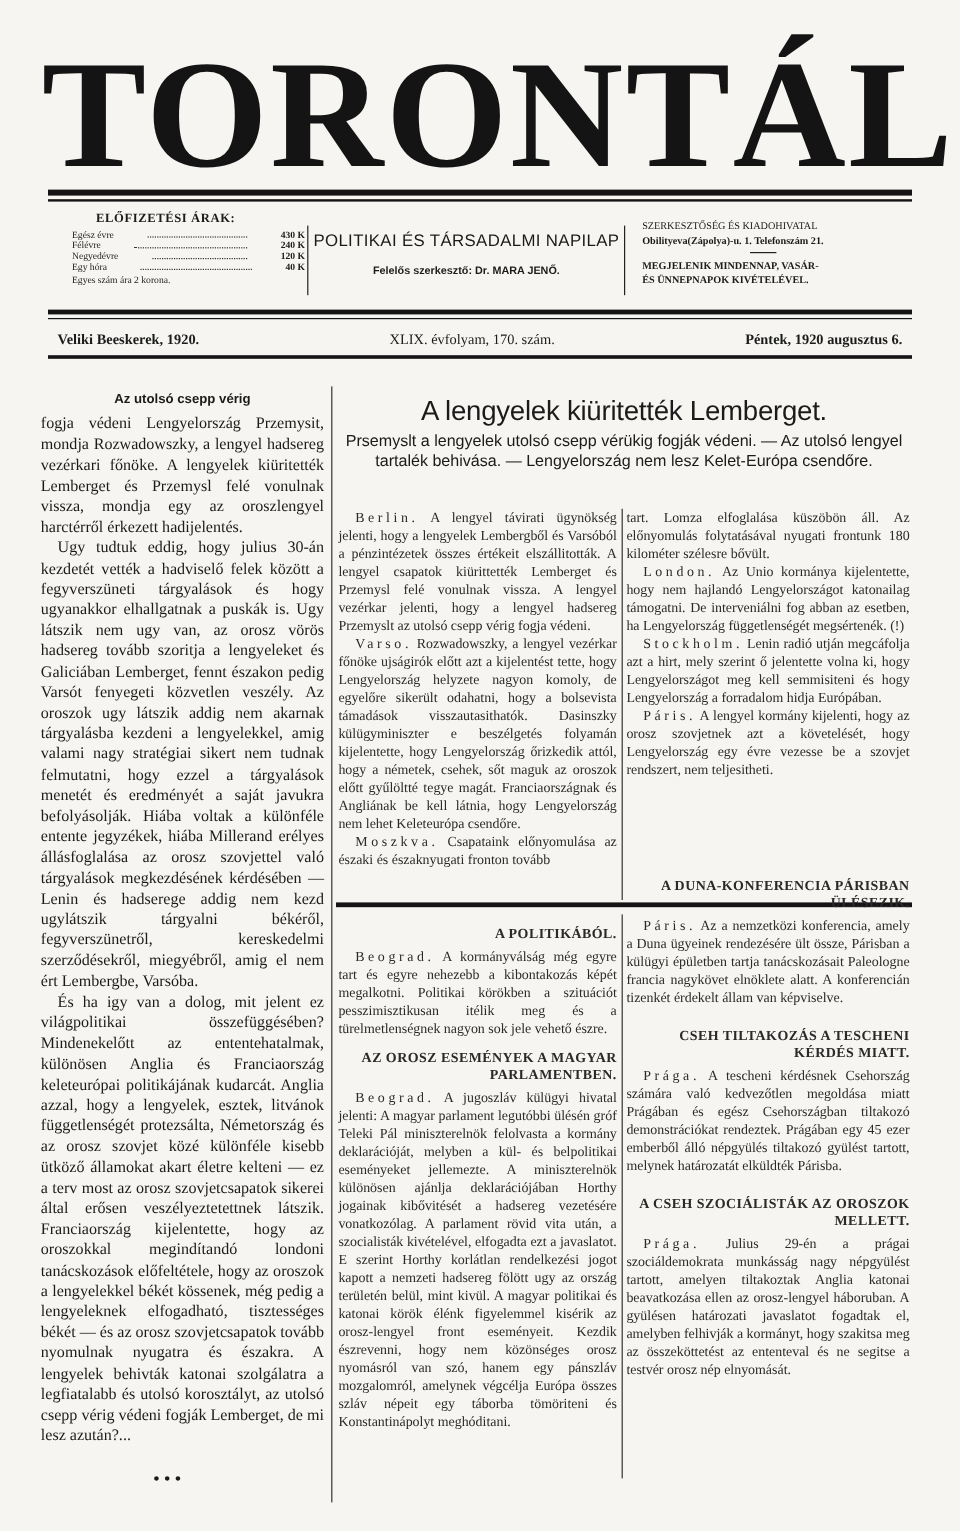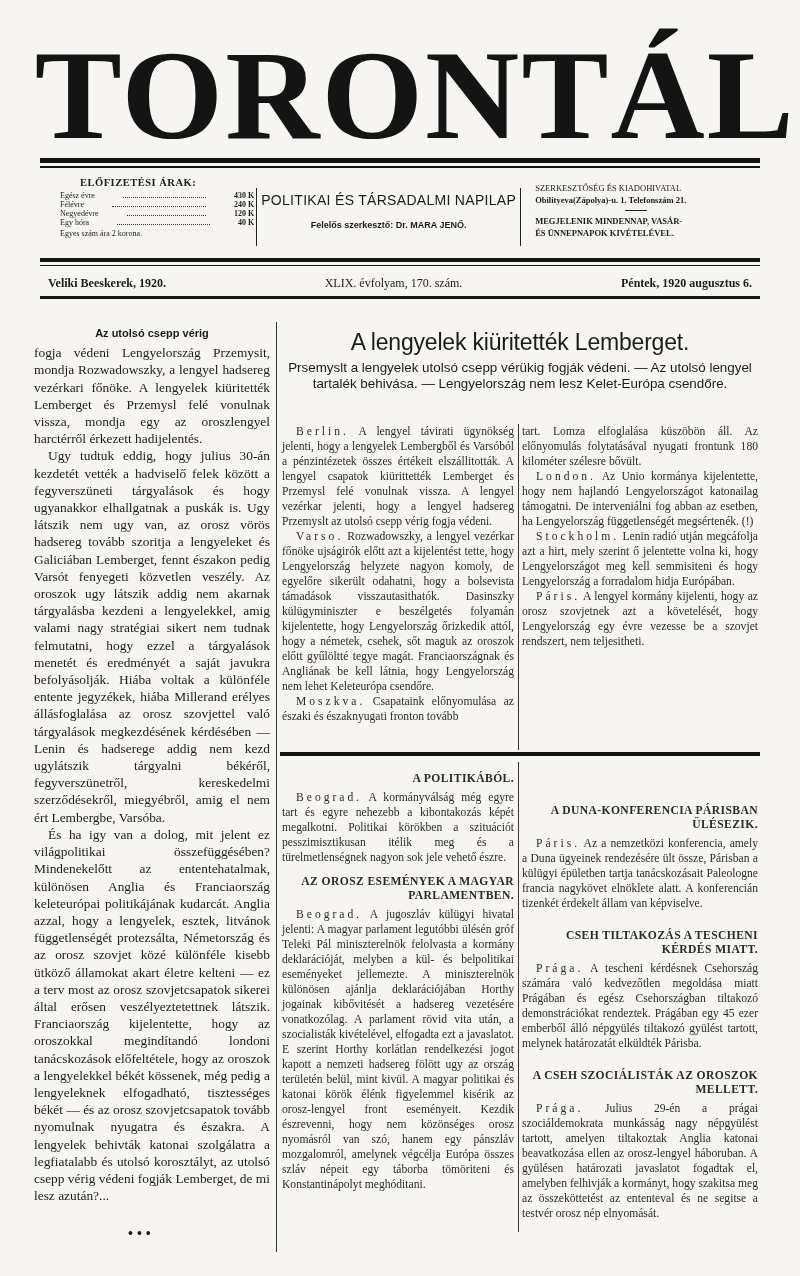--- a/index.html
+++ b/index.html
@@ -149,20 +149,20 @@
 <div class="rule-thick" style="left:280px;width:480px;top:752px;height:4px;"></div>
 
 <div class="col midcol" style="left:282px;top:772px;width:232px;">
   <div class="sec-h">A POLITIKÁBÓL.</div>
   <p><span class="spaced">Beograd.</span><span> A kormányválság még egyre tart és egyre nehezebb a kibontakozás képét megalkotni. Politikai körökben a szituációt pesszimisztikusan itélik meg és a türelmetlenségnek nagyon sok jele vehető észre.</span></p>
   <div class="sec-h" style="margin-top:10px">AZ OROSZ ESEMÉNYEK A MAGYAR PARLAMENTBEN.</div>
   <p><span class="spaced">Beograd.</span><span> A jugoszláv külügyi hivatal jelenti: A magyar parlament legutóbbi ülésén gróf Teleki Pál miniszterelnök felolvasta a kormány deklarációját, melyben a kül- és belpolitikai eseményeket jellemezte. A miniszterelnök különösen ajánlja deklarációjában Horthy jogainak kibővitését a hadsereg vezetésére vonatkozólag. A parlament rövid vita után, a szocialisták kivételével, elfogadta ezt a javaslatot. E szerint Horthy korlátlan rendelkezési jogot kapott a nemzeti hadsereg fölött ugy az ország területén belül, mint kivül. A magyar politikai és katonai körök élénk figyelemmel kisérik az orosz-lengyel front eseményeit. Kezdik észrevenni, hogy nem közönséges orosz nyomásról van szó, hanem egy pánszláv mozgalomról, amelynek végcélja Európa összes szláv népeit egy táborba tömöriteni és Konstantinápolyt meghóditani.</span></p>
 </div>
 <div class="vline" style="left:518px;top:762px;height:470px;"></div>
 
-<div class="col midcol" style="left:522px;top:804px;width:236px;">
+<div class="col midcol" style="left:522px;top:732px;width:236px;">
   <div class="sec-h">A DUNA-KONFERENCIA PÁRISBAN ÜLÉSEZIK.</div>
   <p><span class="spaced">Páris.</span><span> Az a nemzetközi konferencia, amely a Duna ügyeinek rendezésére ült össze, Párisban a külügyi épületben tartja tanácskozásait Paleologne francia nagykövet elnöklete alatt. A konferencián tizenkét érdekelt állam van képviselve.</span></p>
   <div class="sec-h" style="margin-top:18px">CSEH TILTAKOZÁS A TESCHENI KÉRDÉS MIATT.</div>
   <p><span class="spaced">Prága.</span><span> A tescheni kérdésnek Csehország számára való kedvezőtlen megoldása miatt Prágában és egész Csehországban tiltakozó demonstrációkat rendeztek. Prágában egy 45 ezer emberből álló népgyülés tiltakozó gyülést tartott, melynek határozatát elküldték Párisba.</span></p>
   <div class="sec-h" style="margin-top:18px">A CSEH SZOCIÁLISTÁK AZ OROSZOK MELLETT.</div>
   <p><span class="spaced">Prága.</span><span> Julius 29-én a prágai szociáldemokrata munkásság nagy népgyülést tartott, amelyen tiltakoztak Anglia katonai beavatkozása ellen az orosz-lengyel háboruban. A gyülésen határozati javaslatot fogadtak el, amelyben felhivják a kormányt, hogy szakitsa meg az összeköttetést az ententeval és ne segitse a testvér orosz nép elnyomását.</span></p>
 </div>
 
 </body></html>

